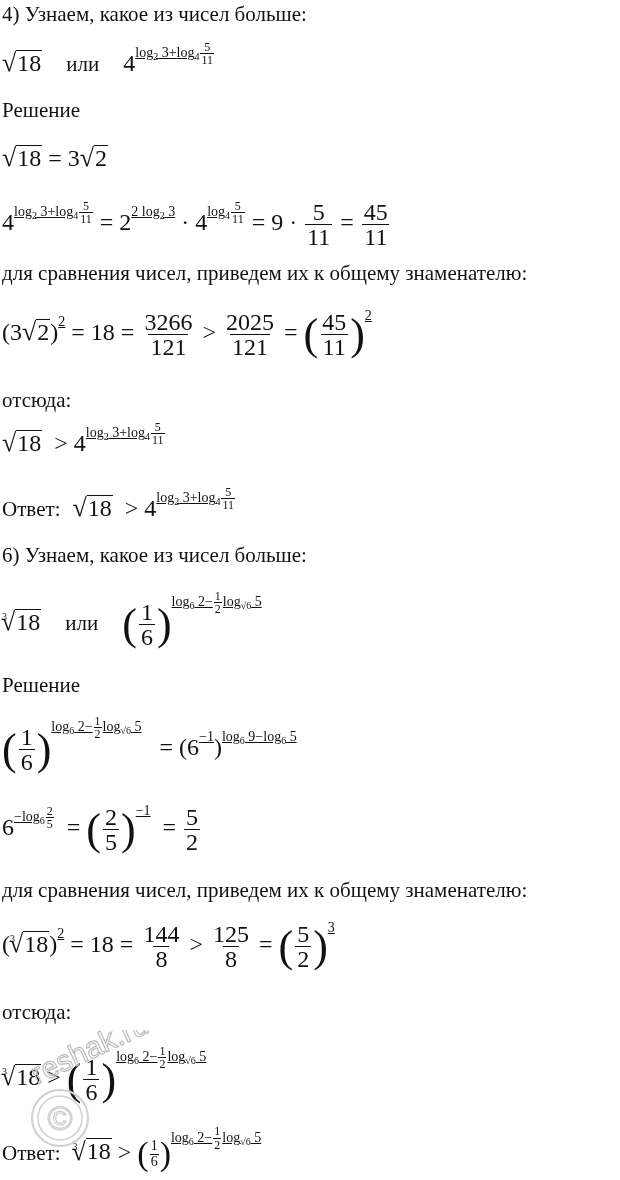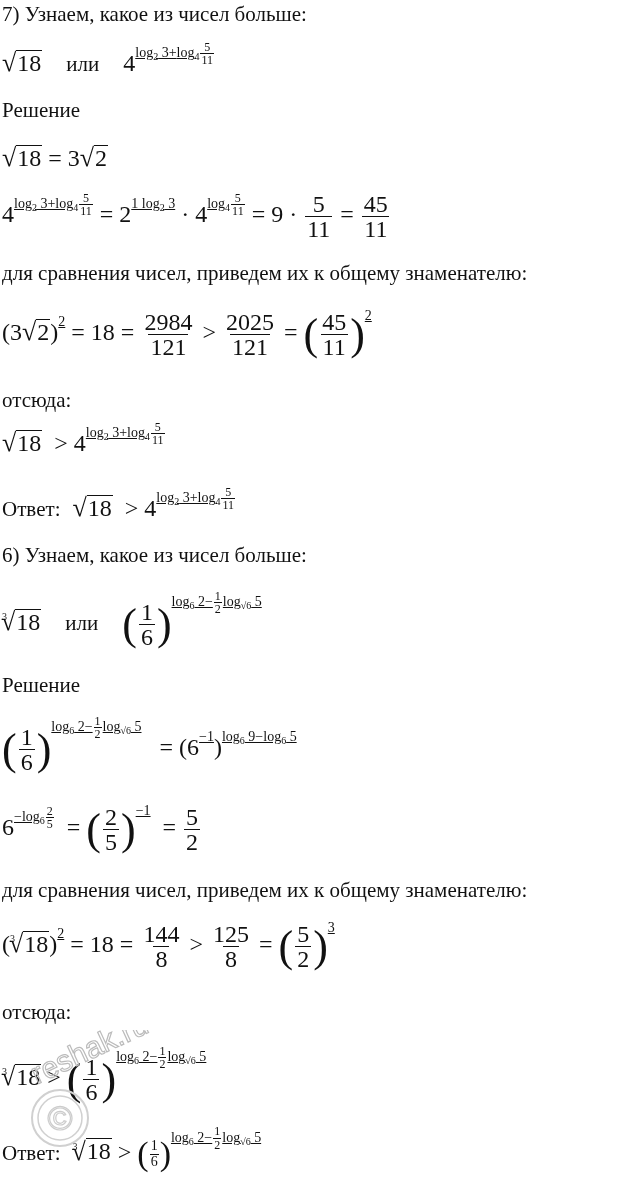--- a/index.html
+++ b/index.html
@@ -18,21 +18,21 @@
   .sqrt .rad{font-size:26px;line-height:1;}
   .sqrt .arg{border-top:1.3px solid #111;padding:0 1px;line-height:1.05;}
   .idx{font-size:10px;position:relative;top:-10px;margin-right:-6px;}
   .paren{font-size:44px;font-weight:200;line-height:1;vertical-align:middle;}
   .gap{display:inline-block;width:18px;}
   .watermark{position:absolute;left:20px;top:1030px;width:140px;height:130px;pointer-events:none;}
 </style>
 </head>
 <body>
 
-<div class="line" style="top:4px">7) Узнаем, какое из чисел больше:</div>
+<div class="line" style="top:4px">4) Узнаем, какое из чисел больше:</div>
 
 <div class="line m" style="top:50px">
   <span class="sqrt">
       <span class="rad">√</span>
       <span class="arg">18</span>
     </span>
   <span class="gap"></span><span style="font-size:21px">или</span><span class="gap"></span>
   <span>4</span><span class="sup"><span>log</span><span class="sub">2</span><span> 3+</span><span>log</span><span class="sub">4</span><span class="sfrac">
         <span>5</span>
         <span class="d">11</span>
@@ -45,27 +45,27 @@
   <span class="sqrt">
       <span class="rad">√</span>
       <span class="arg">18</span>
     </span>
   <span>=</span> <span>3</span><span class="sqrt">
       <span class="rad">√</span>
       <span class="arg">2</span>
     </span>
 </div>
 
-<div class="line m" style="top:192px">
+<div class="line m" style="top:200px">
   <span>4</span><span class="sup">log<span class="sub">2</span> 3+log<span class="sub">4</span><span class="sfrac">
         <span>5</span>
         <span class="d">11</span>
       </span></span>
   <span>=</span>
-  <span>2</span><span class="sup"><span>1 log</span><span class="sub">2</span><span> 3</span></span>
+  <span>2</span><span class="sup"><span>2 log</span><span class="sub">2</span><span> 3</span></span>
   <span>·</span>
   <span>4</span><span class="sup"><span>log</span><span class="sub">4</span><span class="sfrac">
         <span>5</span>
         <span class="d">11</span>
       </span></span>
   <span>=</span> <span>9</span> <span>·</span>
   <span class="frac">
       <span class="n">5</span>
       <span class="d">11</span>
     </span>
@@ -78,21 +78,21 @@
 
 <div class="line" style="top:263px">для сравнения чисел, приведем их к общему знаменателю:</div>
 
 <div class="line m" style="top:310px">
   (<span>3</span><span class="sqrt">
       <span class="rad">√</span>
       <span class="arg">2</span>
     </span>)<span class="sup">2</span>
   <span>=</span> <span>18</span> <span>=</span>
   <span class="frac">
-      <span class="n">2984</span>
+      <span class="n">3266</span>
       <span class="d">121</span>
     </span>
   <span>&gt;</span>
   <span class="frac">
       <span class="n">2025</span>
       <span class="d">121</span>
     </span>
   <span>=</span>
   <span class="paren">(</span><span class="frac">
       <span class="n">45</span>

